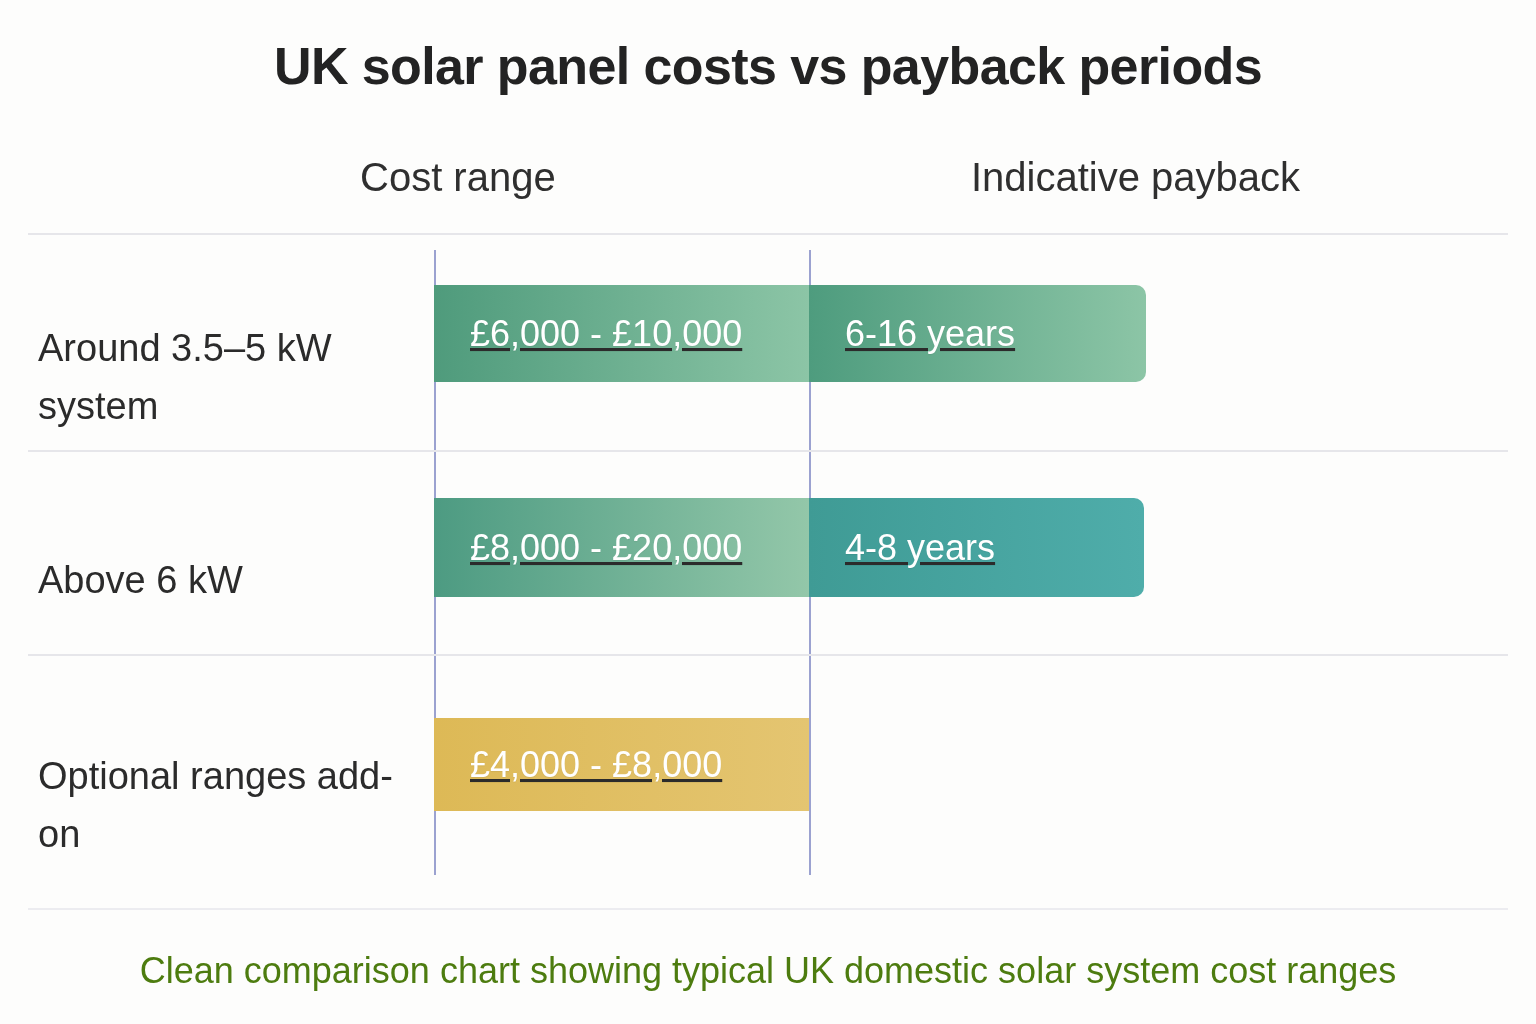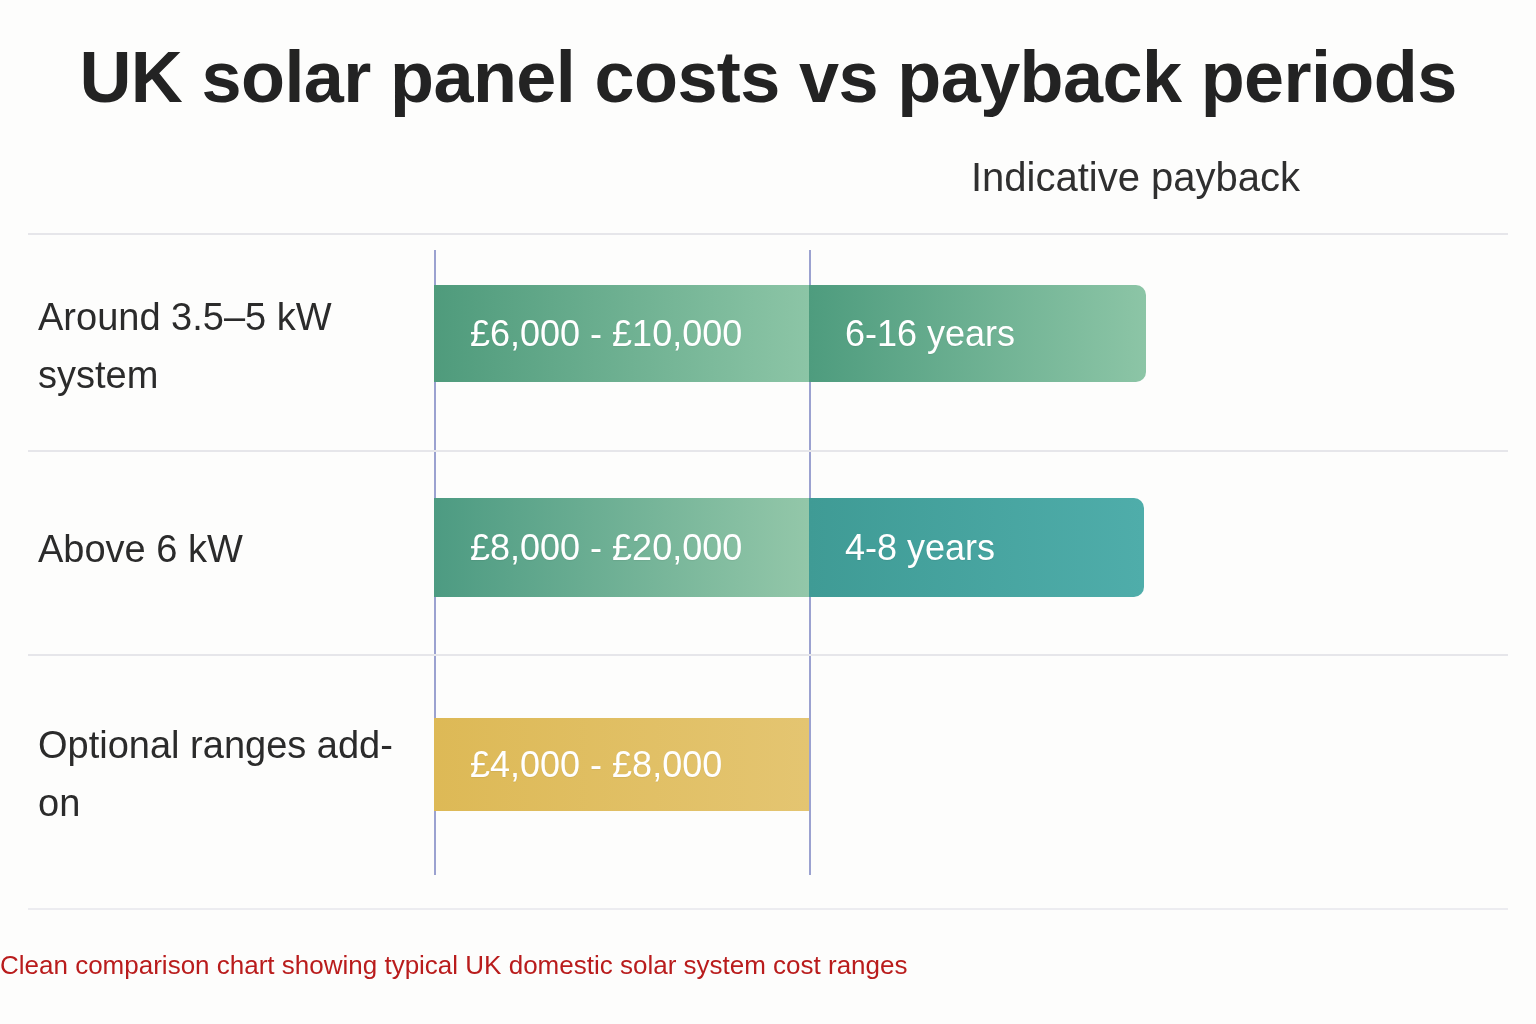--- a/index.html
+++ b/index.html
@@ -21,21 +21,21 @@
     height: 1024px;
   }
 
   
   .chart-title {
     position: absolute;
     top: 36px;
     left: 0;
     width: 1536px;
     text-align: center;
-    font-size: 72px;
+    font-size: 52px;
     font-weight: 700;
     letter-spacing: -0.6px;
     color: #232323;
     white-space: nowrap;
   }
 
   
   .col-header {
     position: absolute;
     top: 155px;
@@ -87,31 +87,33 @@
   .row-3 { top: 656px; height: 219px; }
 
   .row-label {
     position: absolute;
     left: 38px;
     width: 380px;
     font-size: 38px;
     line-height: 58px;
     color: #2b2b2b;
     font-weight: 400;
+    margin-top: 31px;
   }
   .row-1 .row-label { top: 38px; }
   .row-2 .row-label { top: 68px; }
   .row-3 .row-label { top: 60px; }
 
   
   .bar {
     position: absolute;
     display: flex;
     align-items: center;
     box-sizing: border-box;
+    text-decoration: underline;
   }
   .bar-text {
     color: #ffffff;
     font-size: 36px;
     font-weight: 400;
     white-space: nowrap;
     padding-left: 36px;
     text-shadow: 0 1px 1px rgba(0,0,0,0.06);
   }
 
@@ -159,33 +161,34 @@
     height: 93px;
     background: linear-gradient(90deg, #ddb956 0%, #e4c571 100%);
   }
 
   
   .footer-caption {
     position: absolute;
     top: 950px;
     left: 0;
     width: 1536px;
-    text-align: left;
-    font-size: 26px;
-    color: #b91c1c;
+    text-align: center;
+    font-size: 36px;
+    color: #4d7c0f;
     white-space: nowrap;
   }
 </style>
 </head>
 <body>
 
 <div class="chart-wrap">
 
   <div class="chart-title">UK solar panel costs vs payback periods</div>
 
+  <div class="col-header col-header-cost">Cost range</div>
   <div class="col-header col-header-payback">Indicative payback</div>
 
   <div class="hrule hrule-header"></div>
 
   <div class="vrule vrule-1"></div>
   <div class="vrule vrule-2"></div>
 
   <div class="row row-1">
     <div class="row-label">Around 3.5–5 kW system</div>
     <div class="bar bar-r1-cost">

